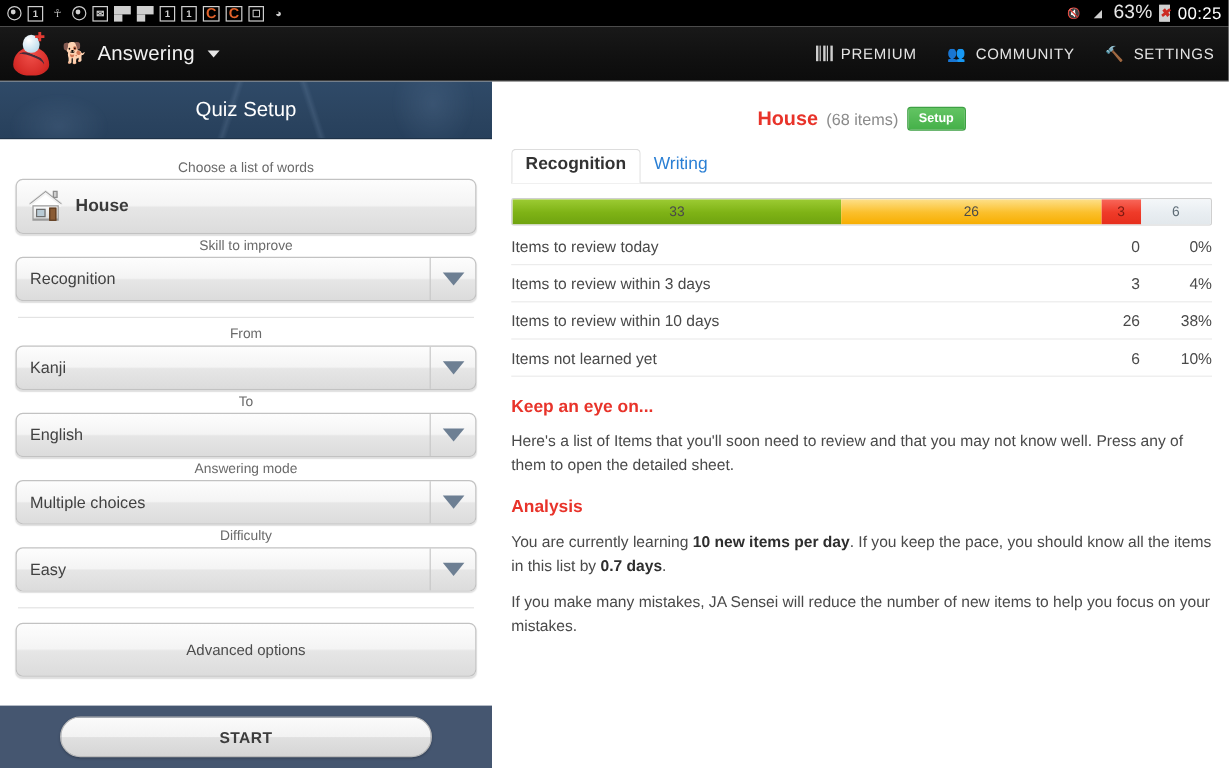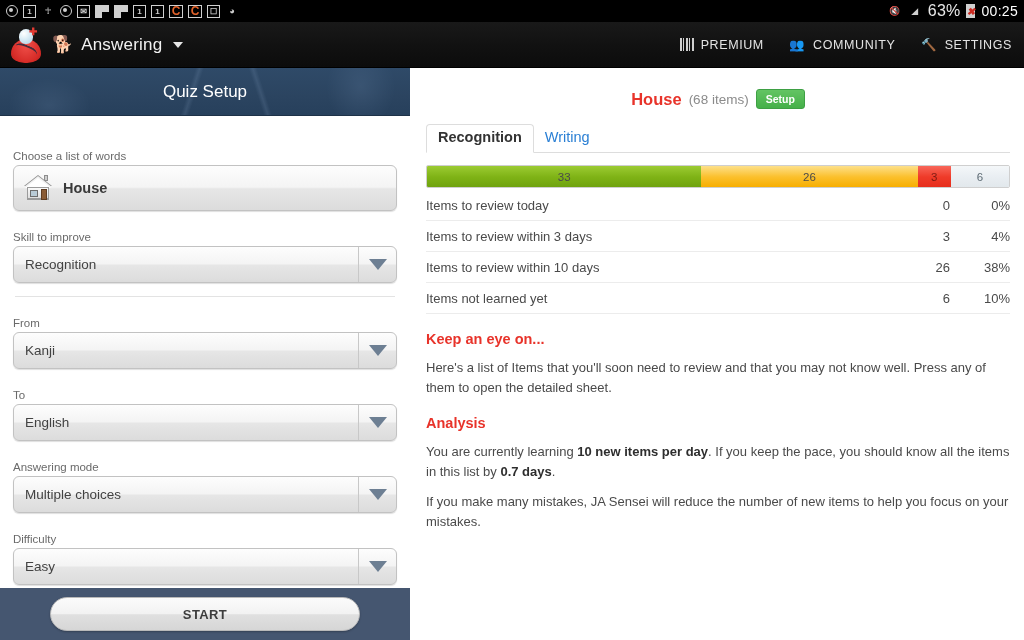--- a/index.html
+++ b/index.html
@@ -120,21 +120,21 @@
     position: absolute; inset: 0; opacity: .16;
     background:
       radial-gradient(ellipse 60px 40px at 12% 80%, #7f9cc0 0%, transparent 70%),
       radial-gradient(ellipse 50px 60px at 88% 40%, #7f9cc0 0%, transparent 70%),
       linear-gradient(108deg, transparent 46%, #8fa9c9 47%, transparent 48%),
       linear-gradient(72deg, transparent 62%, #8fa9c9 63%, transparent 64%);
   }
   .quiz-header span { position: relative; color: #ffffff; font-size: 17px; }
   .left-body { flex: 1 1 auto; padding: 14px 13px 0; overflow: hidden; }
   .field-label {
-    font-size: 11.5px; color: #6a6a6a; margin: 20px 0 3px;
+    text-align: center; font-size: 11.5px; color: #6a6a6a; margin: 4px 0 3px;
   }
   .btn-soft {
     position: relative; width: 100%;
     background: linear-gradient(180deg, #fdfdfd 0%, #f4f4f4 48%, #e6e6e6 52%, #dcdcdc 100%);
     border: 1px solid #c2c2c2; border-radius: 6px;
     box-shadow: 0 1px 1px rgba(0,0,0,.13);
   }
   .list-btn { height: 46px; display: flex; align-items: center; padding: 0 10px; gap: 11px; }
   .house-ico { width: 28px; height: 26px; position: relative; flex: none; }
   .house-ico .roof {

